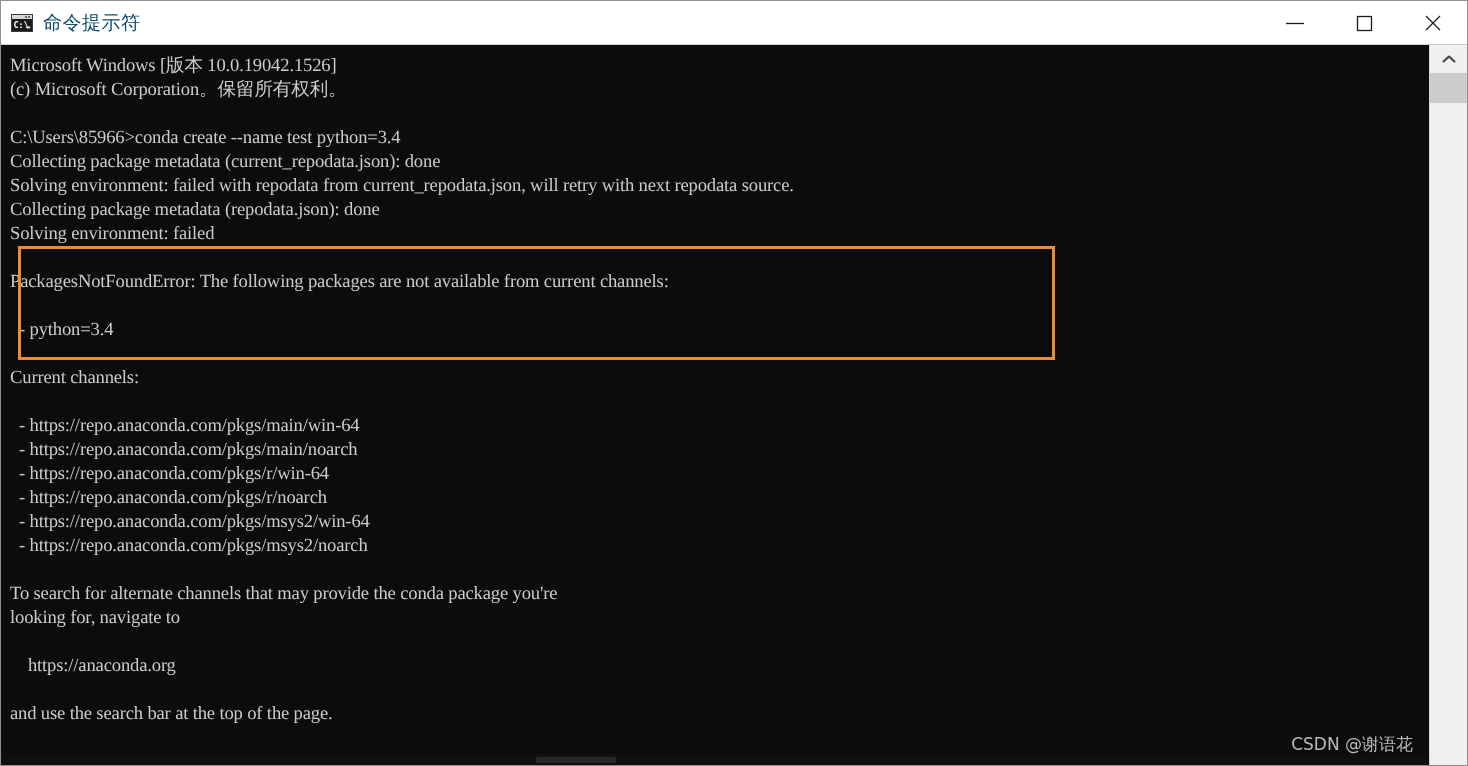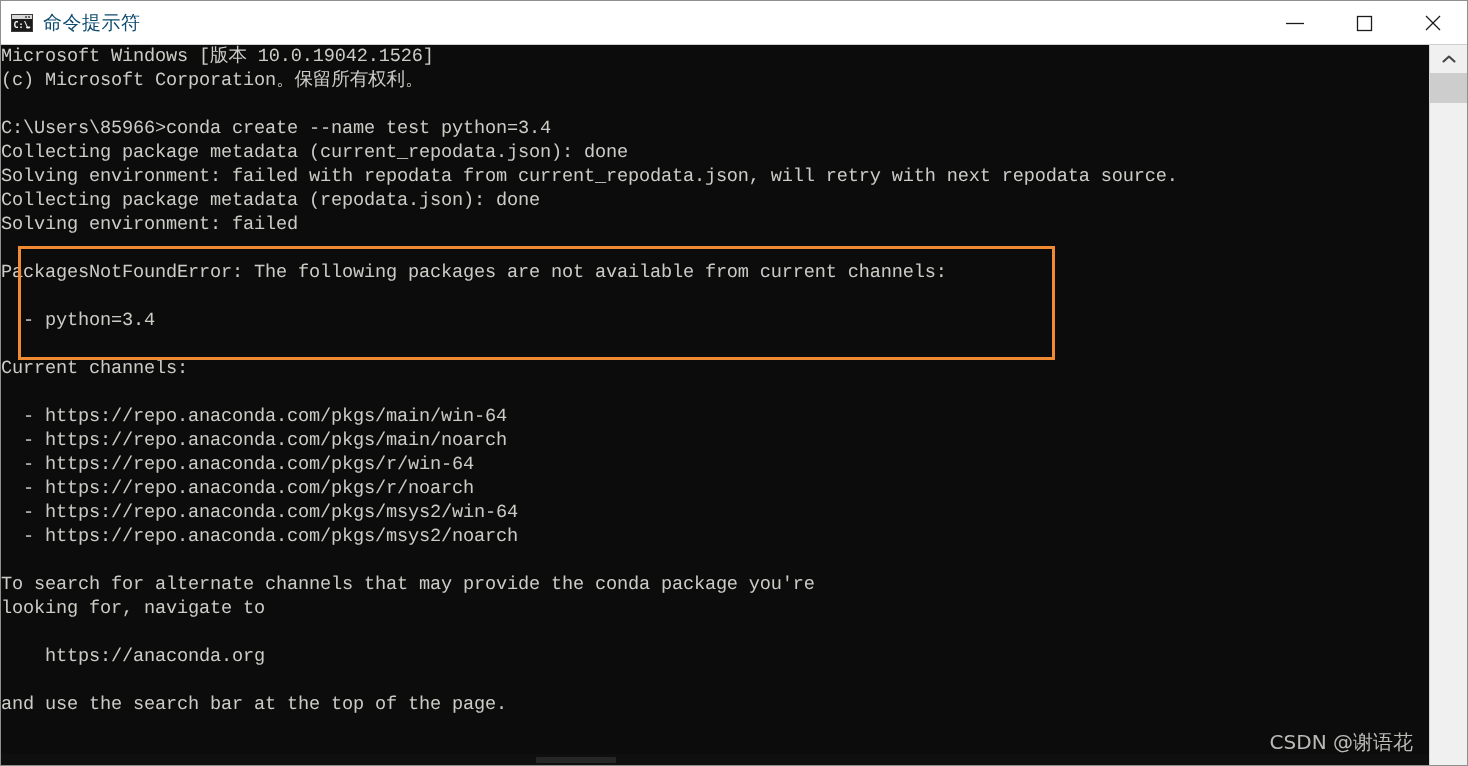--- a/index.html
+++ b/index.html
@@ -79,22 +79,22 @@
     width: 1428px;
     height: 721px;
     background: #0c0c0c;
     overflow: hidden;
   }
   #terminal-text {
     position: absolute;
     left: 0;
     top: 0;
     margin: 0;
-    padding: 0;
-    font-family: Liberation Mono, monospace;
+    padding: 9px;
+    font-family: Liberation Serif, serif;
     font-size: 18.6px;
     line-height: 24px;
     color: #ccccc7;
     white-space: pre;
     letter-spacing: -0.16px;
     text-rendering: geometricPrecision;
     -webkit-font-smoothing: antialiased;
   }
 
   
@@ -109,21 +109,21 @@
     pointer-events: none;
     background: transparent;
   }
 
   
   #watermark {
     position: absolute;
     right: 16px;
     bottom: 10px;
     font-family: "DejaVu Sans", "Liberation Sans", sans-serif;
-    font-size: 20px;
+    font-size: 17px;
     color: #c9c9c6;
     white-space: nowrap;
     opacity: 0.92;
     margin-top: 44px;
   }
 
   
   #v-scrollbar {
     position: absolute;
     right: 0;

